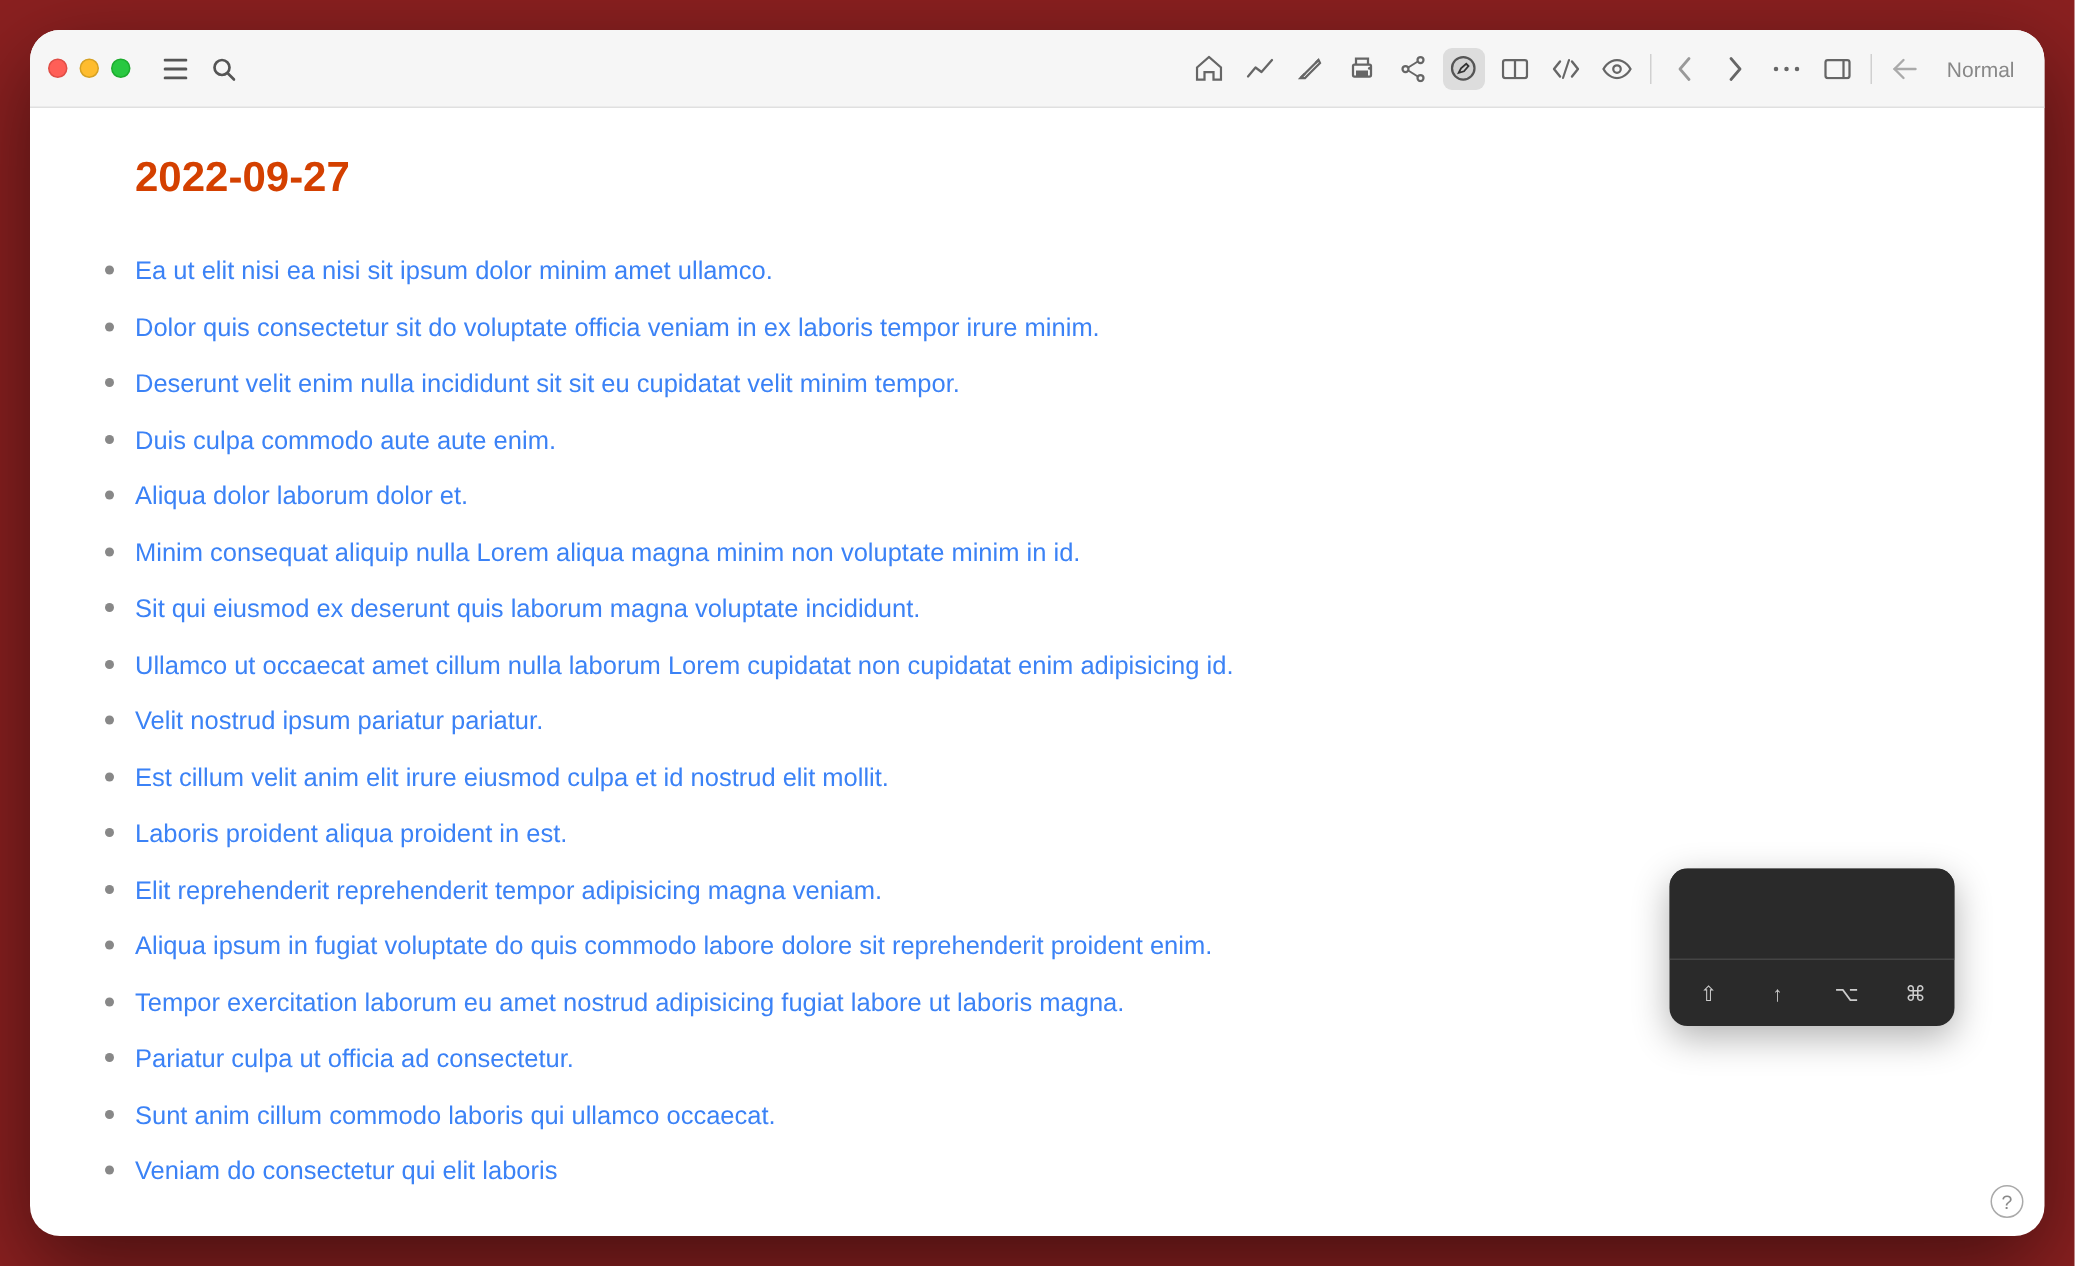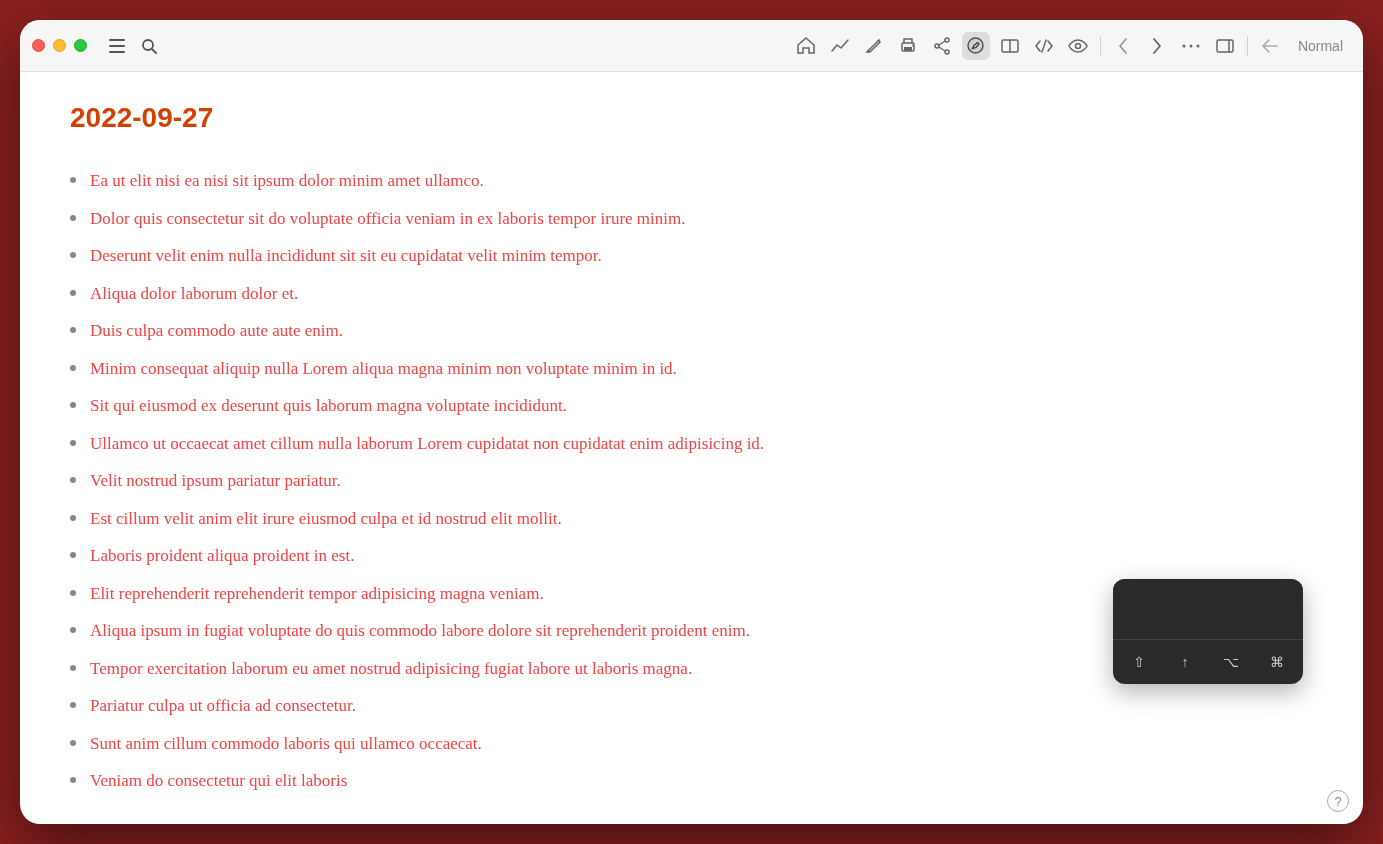--- a/index.html
+++ b/index.html
@@ -116,37 +116,37 @@
       overflow-y: auto;
       padding: 30px 50px 50px 50px;
       position: relative;
     }
 
     .date-heading {
       font-size: 28px;
       font-weight: 700;
       color: #d44000;
       margin-bottom: 28px;
+      margin-left: 20px;
     }
 
     .bullet-list {
       list-style: none;
       display: flex;
       flex-direction: column;
       gap: 0;
     }
 
     .bullet-item {
       display: flex;
       align-items: flex-start;
       padding: 6px 0;
       font-size: 17px;
       line-height: 1.5;
-      color: #ef4444;
-      font-family: Liberation Serif, serif;
+      color: #3b82f6;
     }
 
     .bullet-dot {
       width: 6px;
       height: 6px;
       border-radius: 50%;
       background: #888;
       margin-top: 9px;
       margin-right: 14px;
       flex-shrink: 0;
@@ -361,25 +361,25 @@
         <li class="bullet-item">
           <div class="bullet-dot"></div>
           <span class="bullet-text">Dolor quis consectetur sit do voluptate officia veniam in ex laboris tempor irure minim.</span>
         </li>
         <li class="bullet-item">
           <div class="bullet-dot"></div>
           <span class="bullet-text">Deserunt velit enim nulla incididunt sit sit eu cupidatat velit minim tempor.</span>
         </li>
         <li class="bullet-item">
           <div class="bullet-dot"></div>
+          <span class="bullet-text">Duis culpa commodo aute aute enim.</span>
+        </li>
+        <li class="bullet-item">
+          <div class="bullet-dot"></div>
           <span class="bullet-text">Aliqua dolor laborum dolor et.</span>
-        </li>
-        <li class="bullet-item">
-          <div class="bullet-dot"></div>
-          <span class="bullet-text">Duis culpa commodo aute aute enim.</span>
         </li>
         <li class="bullet-item">
           <div class="bullet-dot"></div>
           <span class="bullet-text">Minim consequat aliquip nulla Lorem aliqua magna minim non voluptate minim in id.</span>
         </li>
         <li class="bullet-item">
           <div class="bullet-dot"></div>
           <span class="bullet-text">Sit qui eiusmod ex deserunt quis laborum magna voluptate incididunt.</span>
         </li>
         <li class="bullet-item">

